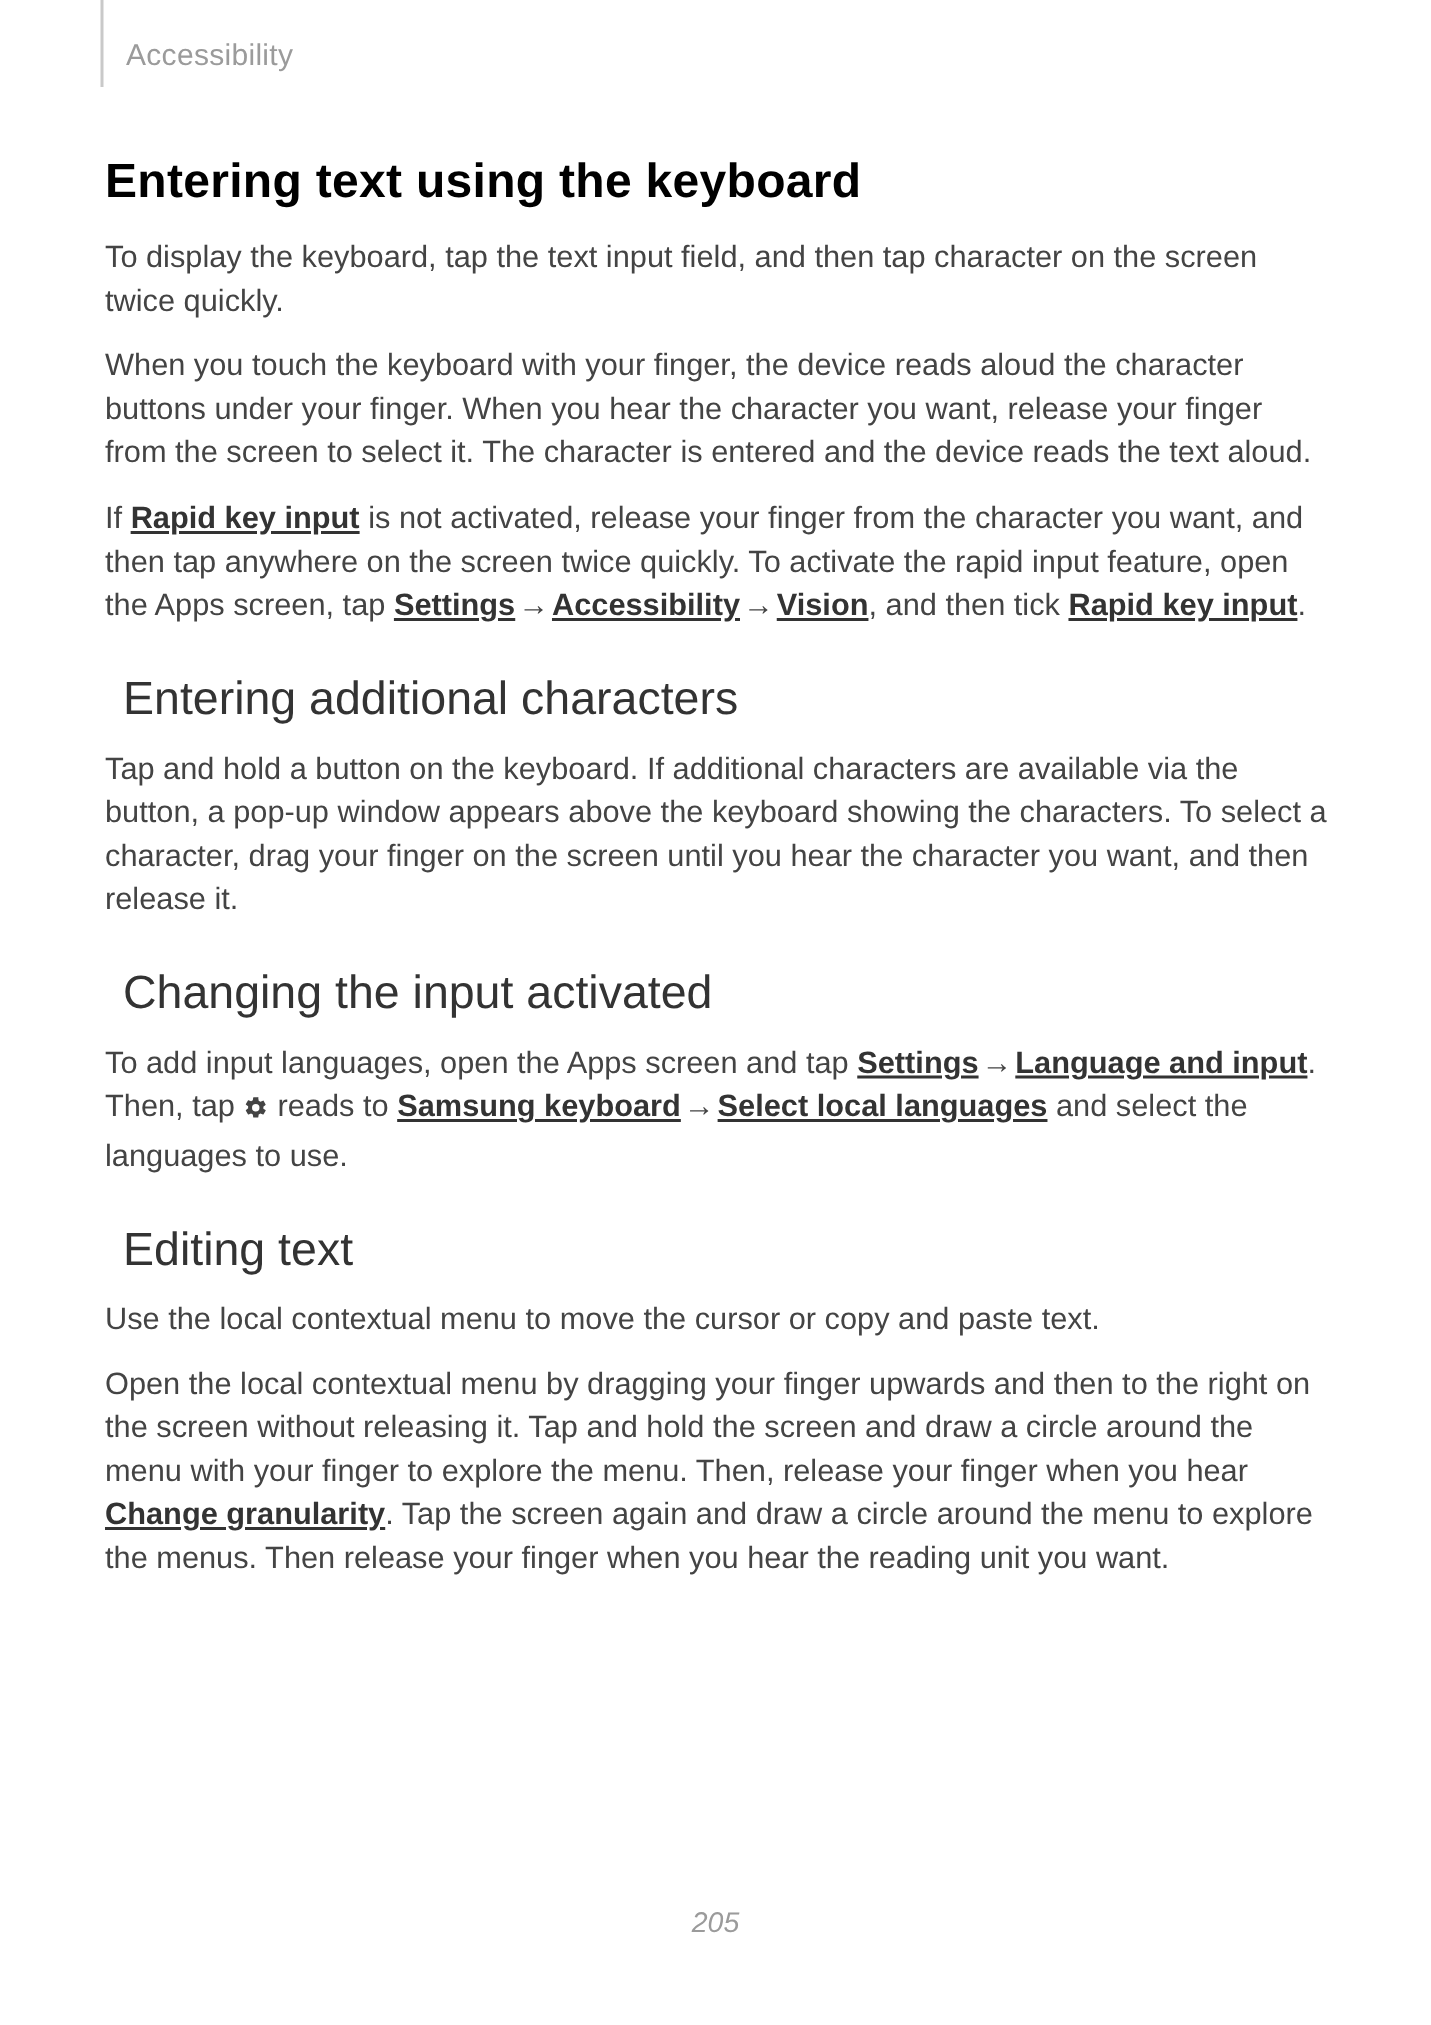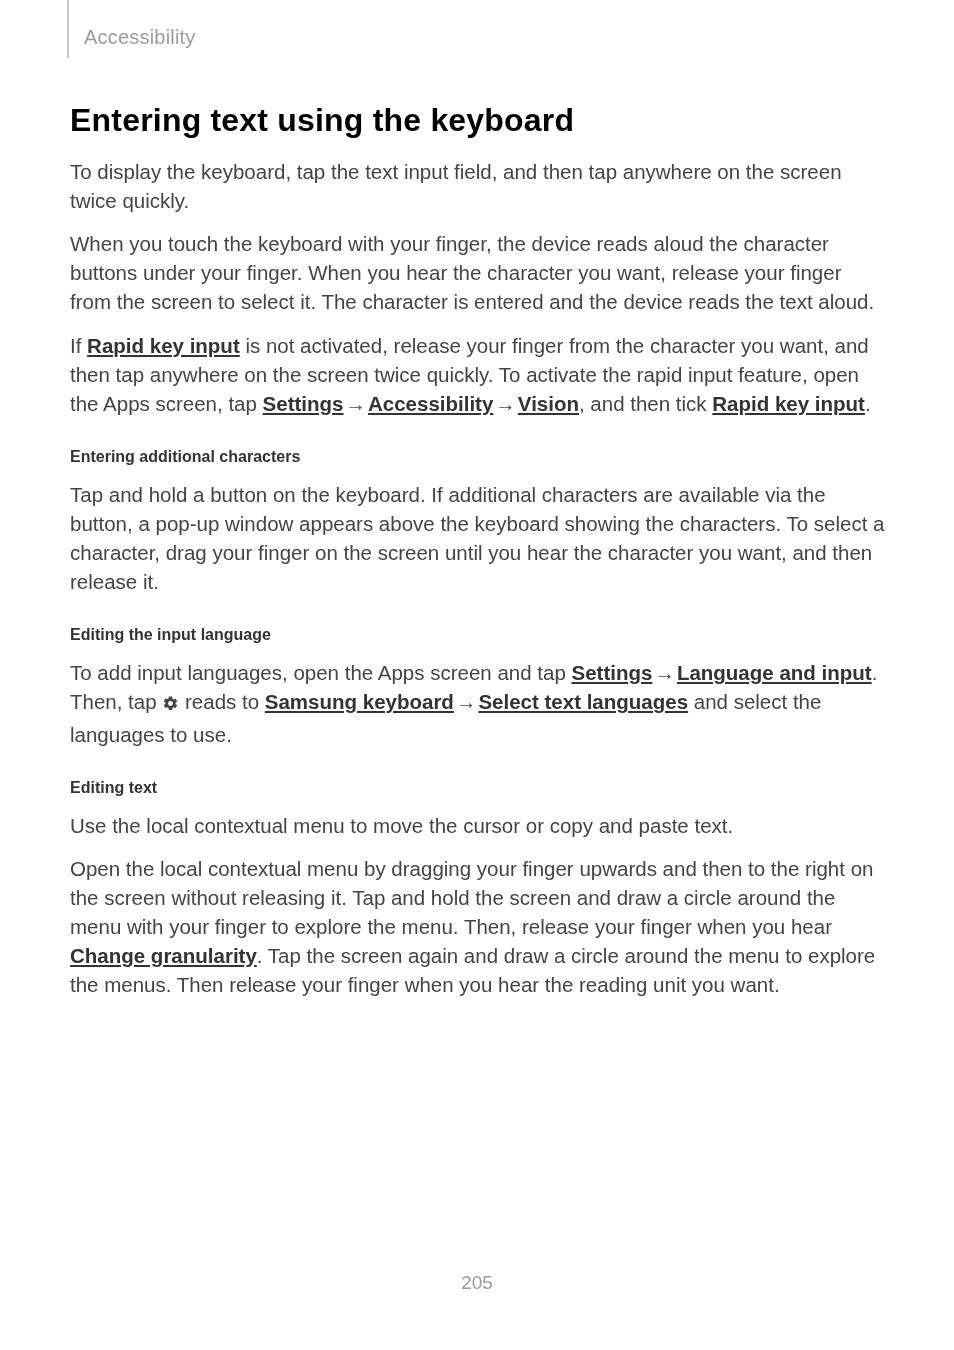--- a/index.html
+++ b/index.html
@@ -55,70 +55,71 @@
     color: #444444;
     margin: 0 0 14px 0;
     font-weight: 400;
   }
   .bold {
     font-weight: 700;
     color: #333333;
     text-decoration: underline;
   }
   h3.subhead {
-    font-size: 16px;
-    font-weight: 700;
+    font-size: 31px;
+    font-weight: 400;
     color: #333333;
-    margin: 30px 0 14px 0;
+    margin: 30px 0 14px 12px;
   }
   .arrow {
     display: inline-block;
     padding: 0 2px;
   }
   .inline-icon {
     display: inline-block;
     vertical-align: -3px;
   }
   .page-number {
     position: absolute;
     bottom: 56px;
     left: 0;
     width: 954px;
     text-align: center;
     font-size: 19px;
     color: #9b9b9b;
+    font-style: italic;
   }
 </style>
 </head>
 <body>
 
 <div class="page">
   <div class="header-rule"></div>
   <div class="breadcrumb">Accessibility</div>
 
   <div class="content">
 
     <h2 class="section-title">Entering text using the keyboard</h2>
 
-    <p class="body">To display the keyboard, tap the text input field, and then tap anywhere on the screen twice quickly.</p>
+    <p class="body">To display the keyboard, tap the text input field, and then tap character on the screen twice quickly.</p>
 
     <p class="body">When you touch the keyboard with your finger, the device reads aloud the character buttons under your finger. When you hear the character you want, release your finger from the screen to select it. The character is entered and the device reads the text aloud.</p>
 
     <p class="body">
       <span>If </span><span class="bold">Rapid key input</span><span> is not activated, release your finger from the character you want, and then tap anywhere on the screen twice quickly. To activate the rapid input feature, open the Apps screen, tap </span><span class="bold">Settings</span><span class="arrow"> → </span><span class="bold">Accessibility</span><span class="arrow"> → </span><span class="bold">Vision</span><span>, and then tick </span><span class="bold">Rapid key input</span><span>.</span>
     </p>
 
     <h3 class="subhead">Entering additional characters</h3>
     <p class="body">Tap and hold a button on the keyboard. If additional characters are available via the button, a pop-up window appears above the keyboard showing the characters. To select a character, drag your finger on the screen until you hear the character you want, and then release it.</p>
 
-    <h3 class="subhead">Editing the input language</h3>
+    <h3 class="subhead">Changing the input activated</h3>
     <p class="body">
       <span>To add input languages, open the Apps screen and tap </span><span class="bold">Settings</span><span class="arrow"> → </span><span class="bold">Language and input</span><span>. Then, tap </span><span class="inline-icon"><svg width="17" height="17" viewBox="0 0 24 24" fill="#444">
             <path d="M19.14,12.94a7.07,7.07,0,0,0,.05-.94,7.07,7.07,0,0,0-.05-.94l2.03-1.58a.5.5,0,0,0,.12-.64l-1.92-3.32a.5.5,0,0,0-.61-.22l-2.39.96a7.22,7.22,0,0,0-1.62-.94l-.36-2.54A.5.5,0,0,0,13.9,2H10.1a.5.5,0,0,0-.49.42L9.25,4.96a7.22,7.22,0,0,0-1.62.94l-2.39-.96a.5.5,0,0,0-.61.22L2.71,8.48a.5.5,0,0,0,.12.64l2.03,1.58a7.07,7.07,0,0,0-.05.94,7.07,7.07,0,0,0,.05.94L2.83,14.16a.5.5,0,0,0-.12.64l1.92,3.32a.5.5,0,0,0,.61.22l2.39-.96a7.22,7.22,0,0,0,1.62.94l.36,2.54a.5.5,0,0,0,.49.42h3.8a.5.5,0,0,0,.49-.42l.36-2.54a7.22,7.22,0,0,0,1.62-.94l2.39.96a.5.5,0,0,0,.61-.22l1.92-3.32a.5.5,0,0,0-.12-.64ZM12,15.5A3.5,3.5,0,1,1,15.5,12,3.5,3.5,0,0,1,12,15.5Z"></path>
-          </svg></span><span> reads to </span><span class="bold">Samsung keyboard</span><span class="arrow"> → </span><span class="bold">Select text languages</span><span> and select the languages to use.</span>
+          </svg></span><span> reads to </span><span class="bold">Samsung keyboard</span><span class="arrow"> → </span><span class="bold">Select local languages</span><span> and select the languages to use.</span>
     </p>
 
     <h3 class="subhead">Editing text</h3>
     <p class="body">Use the local contextual menu to move the cursor or copy and paste text.</p>
     <p class="body">
       <span>Open the local contextual menu by dragging your finger upwards and then to the right on the screen without releasing it. Tap and hold the screen and draw a circle around the menu with your finger to explore the menu. Then, release your finger when you hear </span><span class="bold">Change granularity</span><span>. Tap the screen again and draw a circle around the menu to explore the menus. Then release your finger when you hear the reading unit you want.</span>
     </p>
 
   </div>
 

